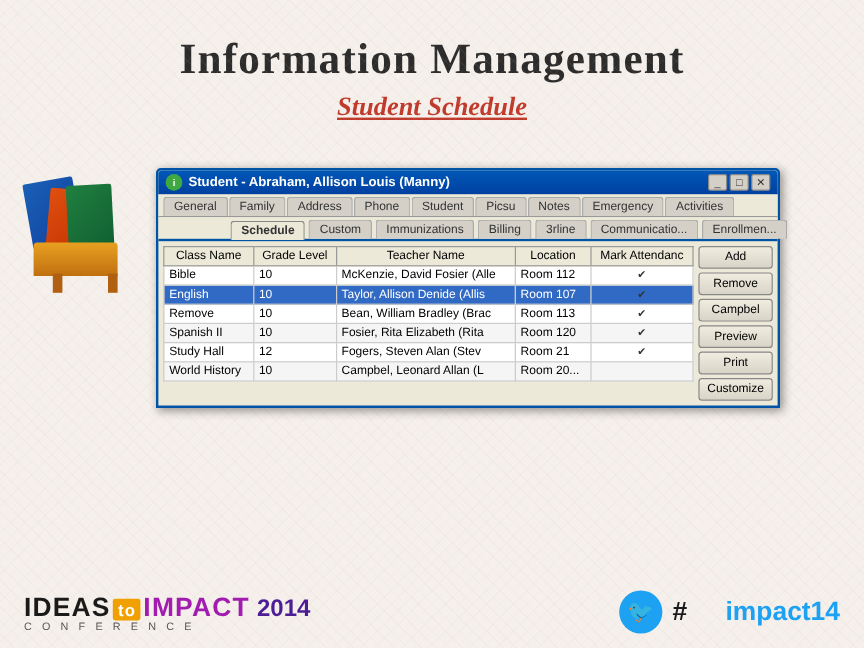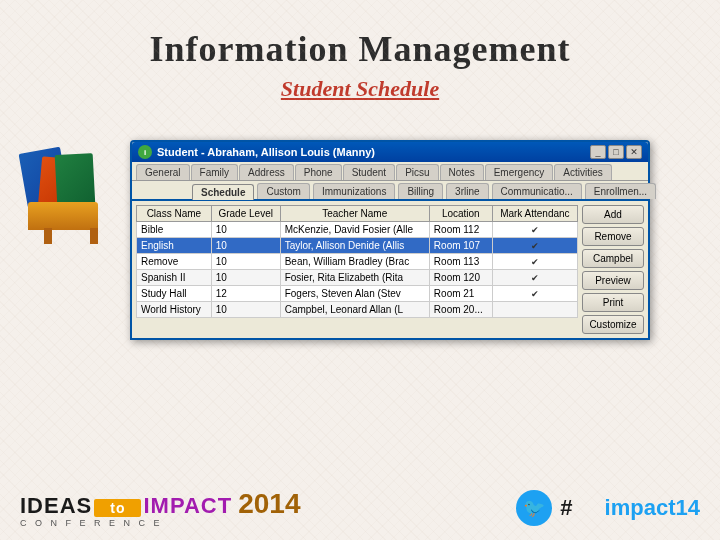--- a/index.html
+++ b/index.html
@@ -327,23 +327,23 @@
     }
 
     .logo-impact {
       font-size: 22px;
       font-weight: 900;
       color: #a21caf;
       letter-spacing: 1px;
     }
 
     .logo-year {
-      font-size: 28px;
+      font-size: 20px;
       font-weight: 900;
-      color: #a16207;
+      color: #4c1d95;
       margin-left: 4px;
     }
 
     .logo-conference {
       font-size: 9px;
       color: #555;
       letter-spacing: 3px;
       margin-top: -2px;
     }
 
@@ -509,21 +509,21 @@
       </div>
     </div>
   </div>
 </div>
 
 <div class="bottom-bar">
   <div class="logo-left">
     <div>
       <div style="display:flex;align-items:baseline;gap:2px;">
         <span class="logo-ideas">IDEAS</span>
-        <span class="logo-ideas to" style="background:#f0a000;color:white;padding:1px 16px;border-radius:2px;font-size:14px;">to</span>
+        <span class="logo-ideas to" style="background:#f0a000;color:white;padding:1px 4px;border-radius:2px;font-size:14px;">to</span>
         <span class="logo-impact">IMPACT</span>
         <span class="logo-year">2014</span>
       </div>
       <div class="logo-conference">C O N F E R E N C E</div>
     </div>
   </div>
   <div class="logo-right">
     <div class="twitter-bird">🐦</div>
     <span class="hashtag-text">#<span class="impact">impact14</span></span>
   </div>

